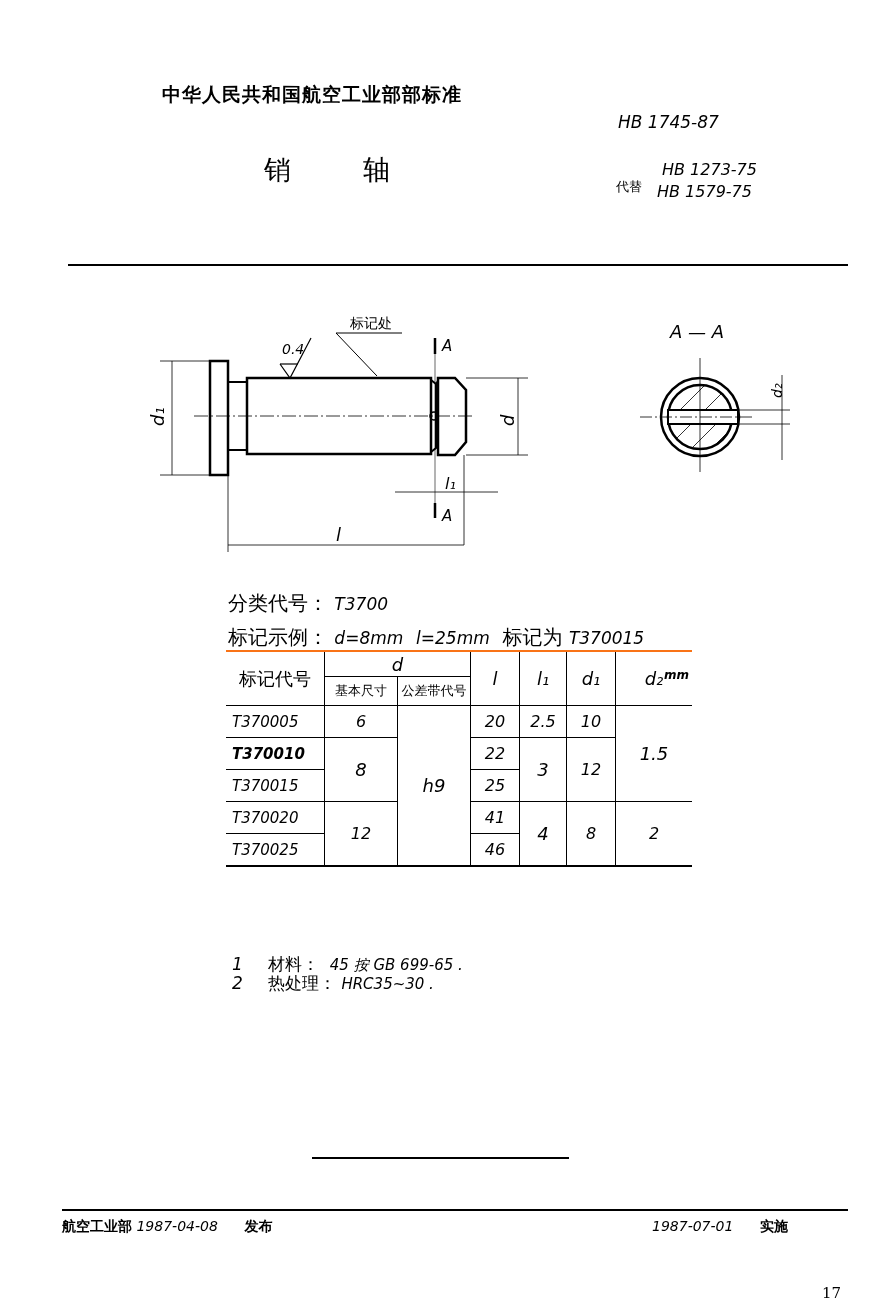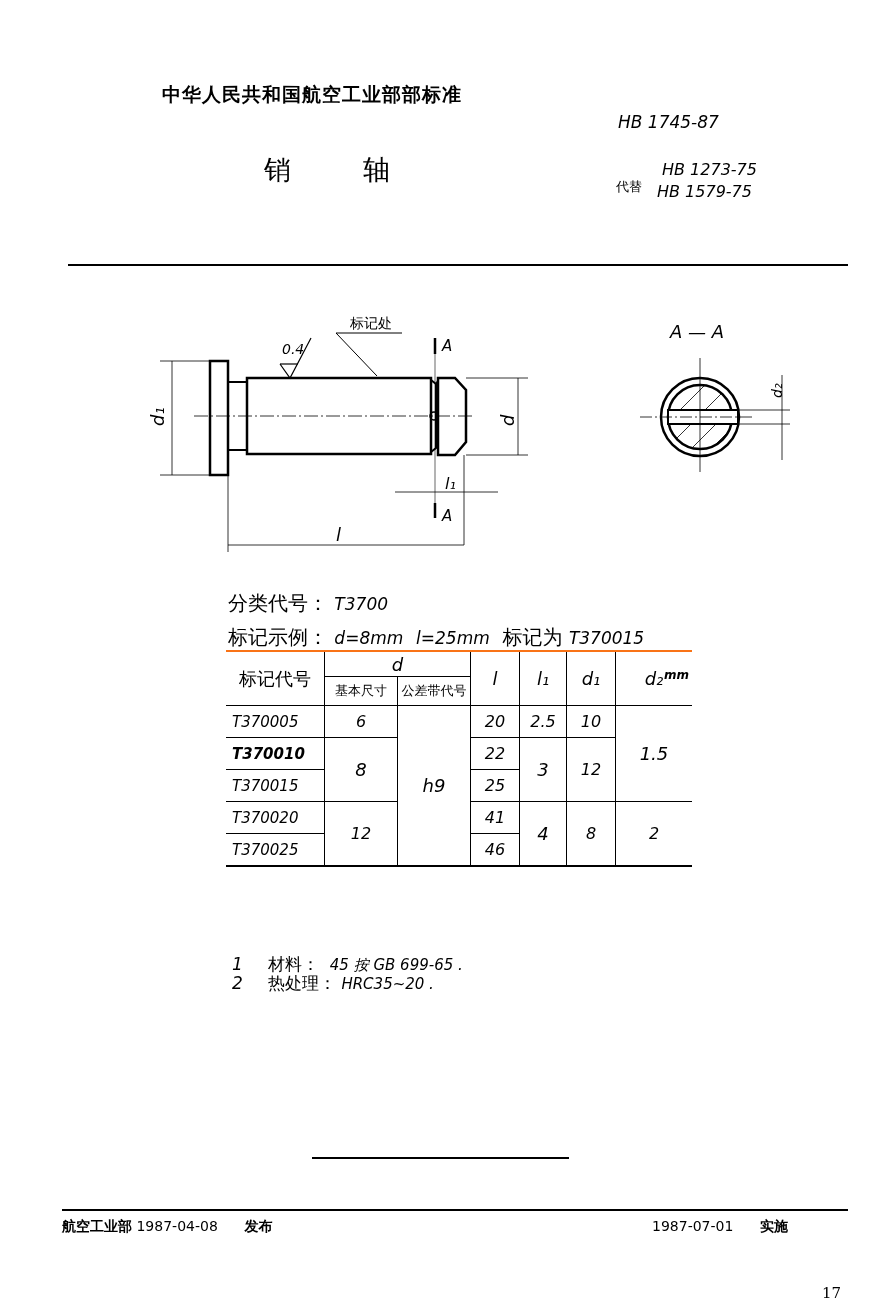--- a/index.html
+++ b/index.html
@@ -30,21 +30,21 @@
   table.spec .sub { font-size:13px; font-family:"DejaVu Serif", serif; height:28px; }
   table.spec .it { font-style:italic; }
   table.spec .code { font-style:italic; font-size:15px; text-align:left; padding-left:6px; }
   .notes { left:232px; top:955px; font-size:17px; line-height:18px; }
   .notes .n { display:inline-block; width:36px; font-style:italic; }
   .notes .it { font-style:italic; font-size:15px; }
   .rule-mid { left:312px; top:1157px; width:257px; height:2px; background:#000; }
   .rule-bot { left:62px; top:1209px; width:786px; height:2px; background:#000; }
   .foot { top:1218px; font-size:14px; }
   .foot b { font-weight:bold; }
-  .foot .it { }
+  .foot .it { font-style:italic; }
   .pgno { left:822px; top:1284px; font-size:15px; font-family:"DejaVu Serif", serif; }
   svg text { font-family:"DejaVu Sans", sans-serif; }
 </style>
 </head>
 <body>
 
 <div class="abs hdr-org">中华人民共和国航空工业部部标准</div>
 <div class="abs std-no">HB 1745-87</div>
 
 <div class="abs title-a">销</div>
@@ -194,21 +194,21 @@
     <td class="it">46</td>
   </tr>
 </tbody>
   </table>
 
 <div class="abs notes">
   <div>
     <span class="n">1</span><span>材料：</span>&nbsp;&nbsp;<span class="it">45 按 GB 699-65 .</span>
   </div>
   <div>
-    <span class="n">2</span><span>热处理：</span>&nbsp;<span class="it">HRC35~20 .</span>
+    <span class="n">2</span><span>热处理：</span>&nbsp;<span class="it">HRC35~30 .</span>
   </div>
 </div>
 
 <div class="abs rule-mid"></div>
 <div class="abs rule-bot"></div>
 
 <div class="abs foot" style="left:62px;">
   <b>航空工业部</b>
   <span class="it">1987-04-08</span>
   &nbsp;&nbsp;&nbsp;&nbsp;&nbsp;<b>发布</b>

